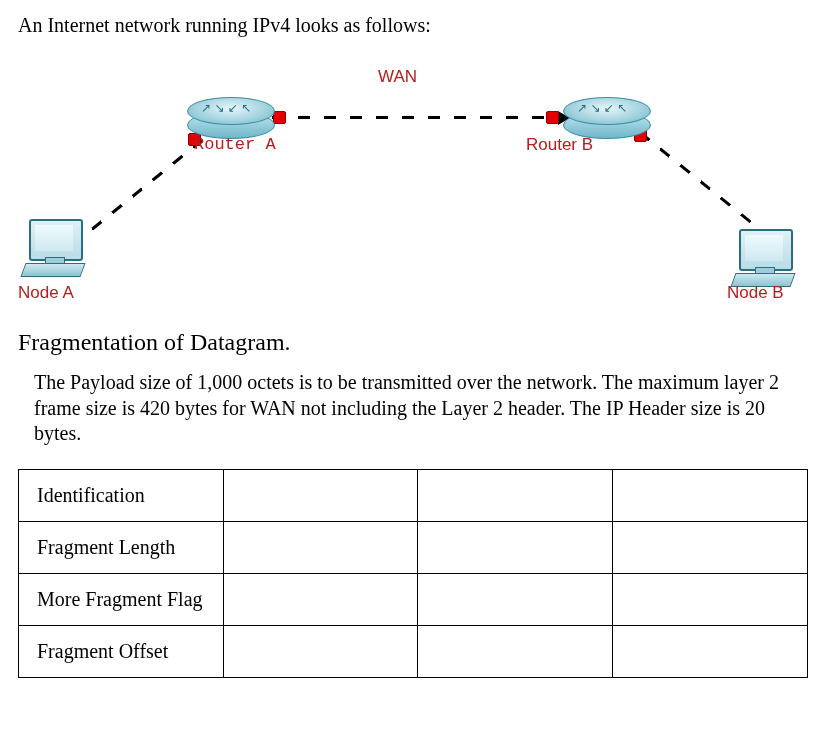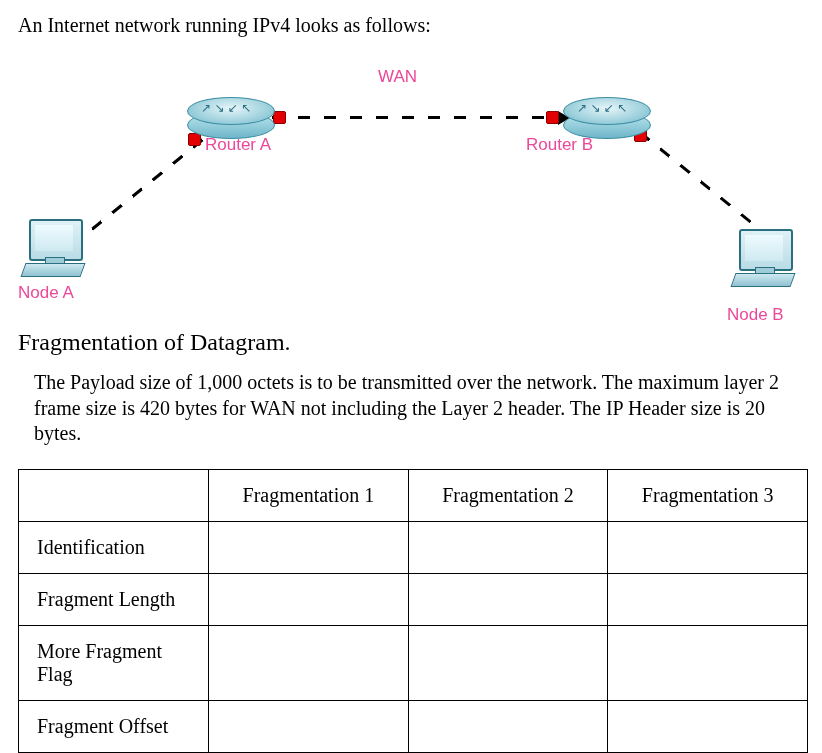--- a/index.html
+++ b/index.html
@@ -1,22 +1,22 @@
 <!DOCTYPE html>
 <html><head>
 <meta charset="utf-8">
 <style>
   html,body{margin:0;padding:0;background:#fff;font-family:"Times New Roman",Times,serif;color:#000;}
   .page{width:822px;box-sizing:border-box;padding:14px 24px 20px 18px;}
   .title{font-size:20px;margin:0 0 14px 0;}
   .diagram{position:relative;width:786px;height:260px;}
-  .label{position:absolute;font-family:Arial,Helvetica,sans-serif;font-size:17px;color:#ec4899;}
+  .label{position:absolute;font-family:Arial,Helvetica,sans-serif;font-size:17px;color:#b91c1c;}
   .node-a-label{left:0;top:232px;}
-  .node-b-label{left:709px;top:254px;text-align:right;}
-  .router-a-label{left:187px;top:84px;}
+  .node-b-label{left:709px;top:232px;text-align:right;}
+  .router-a-label{left:176px;top:84px;font-family:Liberation Mono, monospace;}
   .router-b-label{left:508px;top:84px;}
   .wan-label{left:360px;top:16px;}
   .router{position:absolute;width:86px;height:44px;}
   .router-body{width:86px;height:26px;border-radius:50%/50%;background:linear-gradient(#bfe7ef,#6fb6c9);border:1px solid #3a8da2;position:absolute;top:14px;left:0;}
   .router-top{width:86px;height:26px;border-radius:50%/50%;background:radial-gradient(ellipse at 50% 40%,#e6f5f9 0%,#9fd1dd 60%,#6fb6c9 100%);border:1px solid #3a8da2;position:absolute;top:0;left:0;}
   .router-arrows{position:absolute;top:4px;left:14px;font-family:Arial;font-size:12px;color:#2a6f80;}
   #router-a{left:169px;top:46px;}
   #router-b{left:545px;top:46px;}
   .pc{position:absolute;width:70px;height:60px;}
   .monitor{position:absolute;top:0;left:6px;width:50px;height:38px;border:2px solid #2a6f80;background:linear-gradient(#dff1f6,#b9dce6);border-radius:3px;}
@@ -100,26 +100,20 @@
     <div class="label router-b-label">Router B</div>
     <div class="label node-a-label">Node A</div>
     <div class="label node-b-label">Node B</div>
   </div>
 
   <p class="section">Fragmentation of Datagram.</p>
   <p class="body-text">The Payload size of 1,000 octets is to be transmitted over the network.  The maximum layer 2 frame size is 420 bytes for WAN not including the Layer 2 header.  The IP Header size is 20 bytes.</p>
 
   <table class="frag">
     <tbody>
-        <tr>
-      <th></th>
-      <th class="col">Fragmentation 1</th>
-      <th class="col">Fragmentation 2</th>
-      <th class="col">Fragmentation 3</th>
-    </tr>
     <tr>
       <td class="rowhdr">Identification</td>
       <td class="cell"></td>
       <td class="cell"></td>
       <td class="cell"></td>
     </tr>
     <tr>
       <td class="rowhdr">Fragment Length</td>
       <td class="cell"></td>
       <td class="cell"></td>

